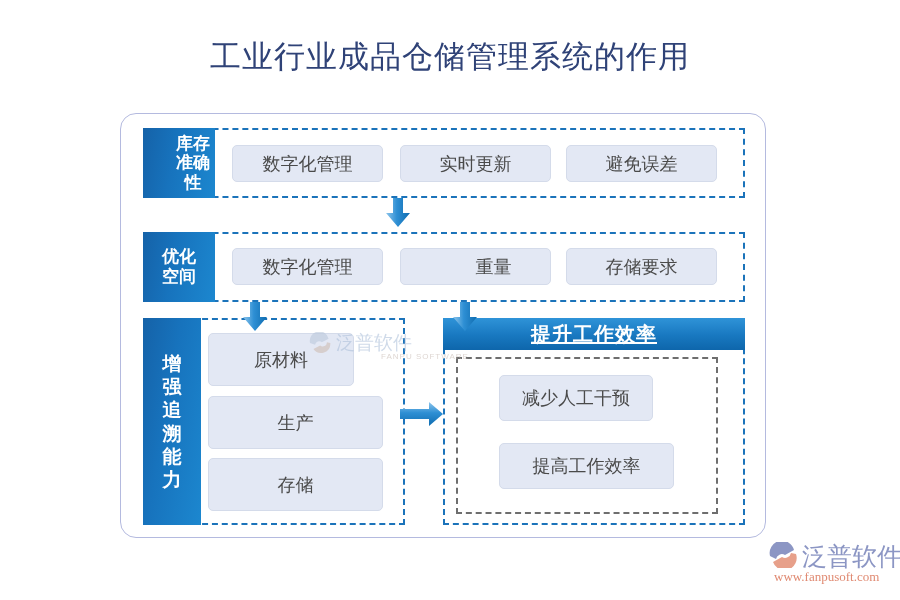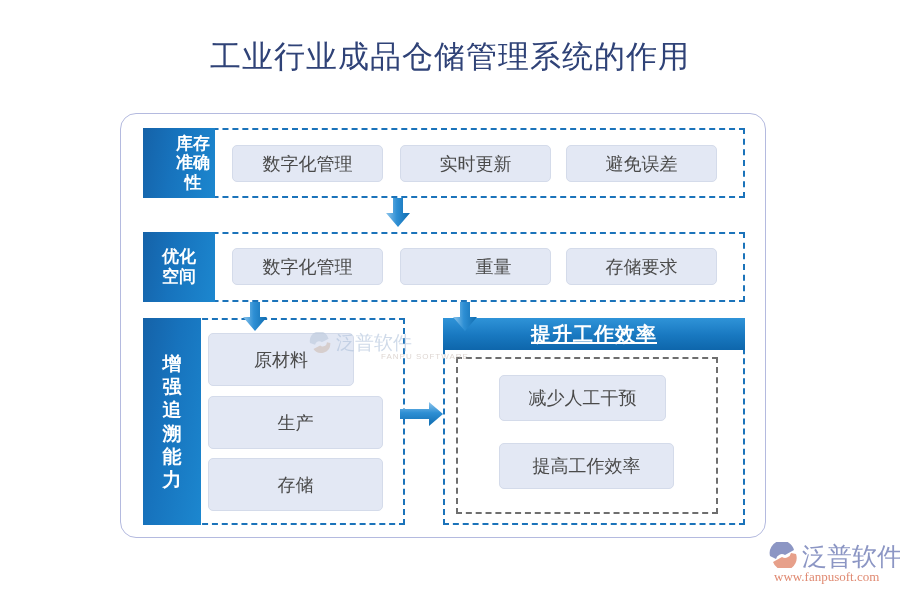--- a/index.html
+++ b/index.html
@@ -321,21 +321,21 @@
 </div>
 
 <div class="dashed-row" style="left:443px; top:318px; width:302px; height:207px;"></div>
 
 <div class="panel-header" style="left:443px; top:318px; width:302px; height:32px;">
   <span>提升工作效率</span>
 </div>
 
 <div class="inner-dashed-gray" style="left:456px; top:357px; width:262px; height:157px;"></div>
 
-<div class="pill" style="left:499px; top:375px; width:167px; height:46px;">
+<div class="pill" style="left:499px; top:375px; width:154px; height:46px;">
   <span>减少人工干预</span>
 </div>
 <div class="pill" style="left:499px; top:443px; width:175px; height:46px;">
   <span>提高工作效率</span>
 </div>
 
 <div class="logo">
   <svg class="logo-mark" viewBox="0 0 30 26">
     <path d="M2 14 A12 12 0 0 1 26 8 L17 13 A6 6 0 0 0 8 17 Z" fill="#8c96c4"></path>
     <path d="M28 12 A12 12 0 0 1 5 20 L14 15 A6 6 0 0 0 23 11 Z" fill="#e7a08a"></path>

